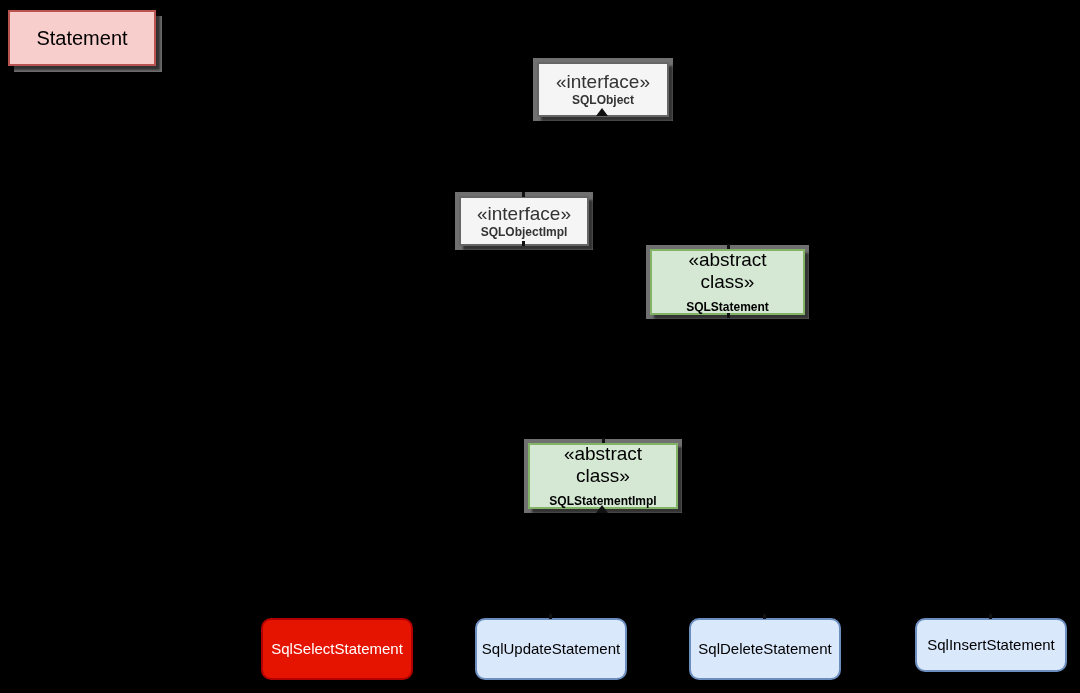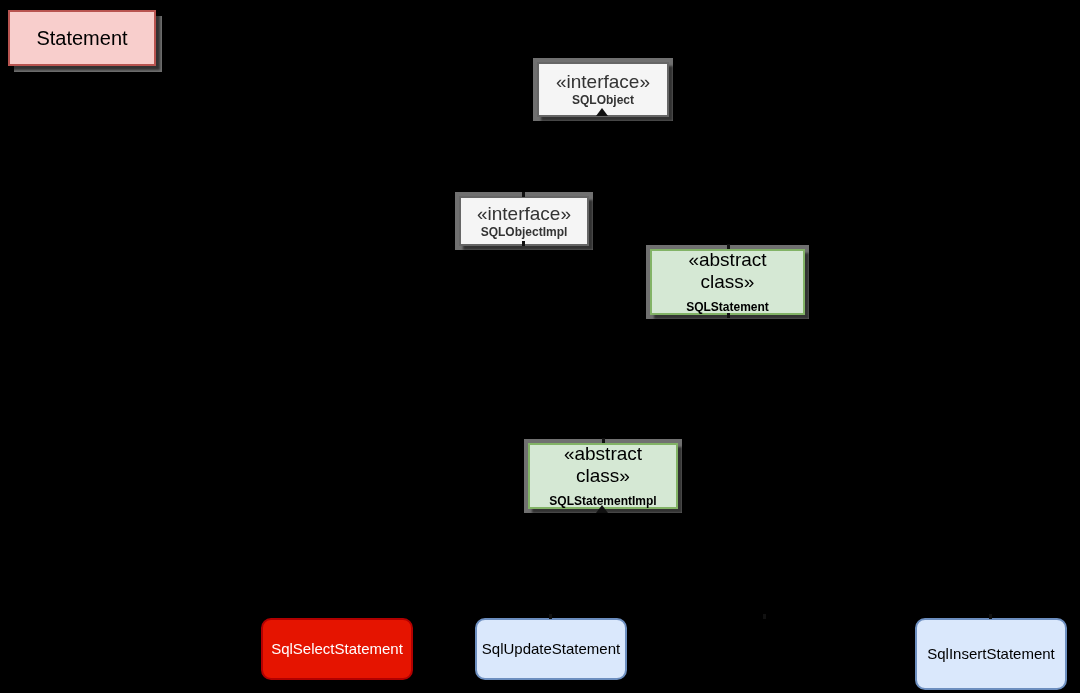--- a/index.html
+++ b/index.html
@@ -178,20 +178,23 @@
 
   <div class="node node-leaf leaf-red" style="left:261px; top:618px; width:152px; height:62px;">
     <span>SqlSelectStatement</span>
   </div>
 
   <div class="node node-leaf leaf-blue" style="left:475px; top:618px; width:152px; height:62px;">
     <span>SqlUpdateStatement</span>
   </div>
   <div class="arrow-dot" style="left:549px; top:614px;"></div>
 
+  <div class="node node-leaf leaf-blue" style="left:689px; top:618px; width:152px; height:62px;">
+    <span>SqlDeleteStatement</span>
+  </div>
   <div class="arrow-dot" style="left:763px; top:614px;"></div>
 
-  <div class="node node-leaf leaf-blue" style="left:915px; top:618px; width:152px; height:72px;">
+  <div class="node node-leaf leaf-blue" style="left:915px; top:618px; width:152px; height:54px;">
     <span>SqlInsertStatement</span>
   </div>
   <div class="arrow-dot" style="left:989px; top:614px;"></div>
 
 </div>
 
 </body></html>

